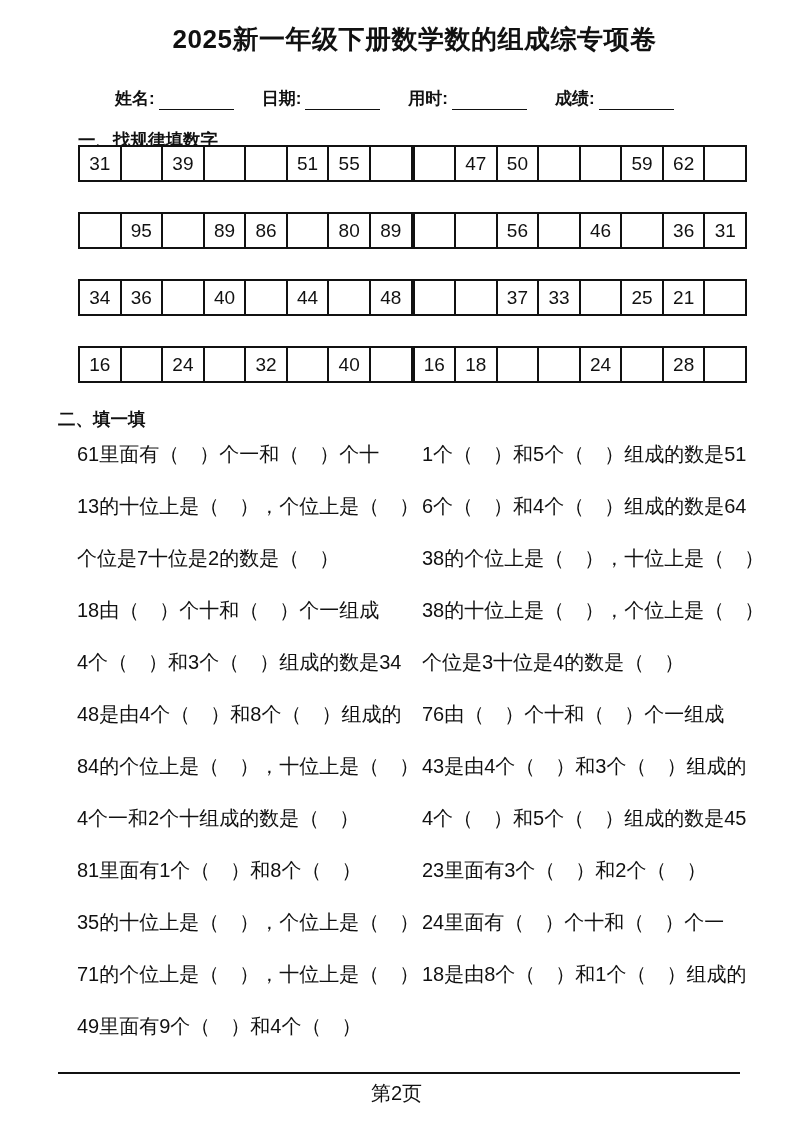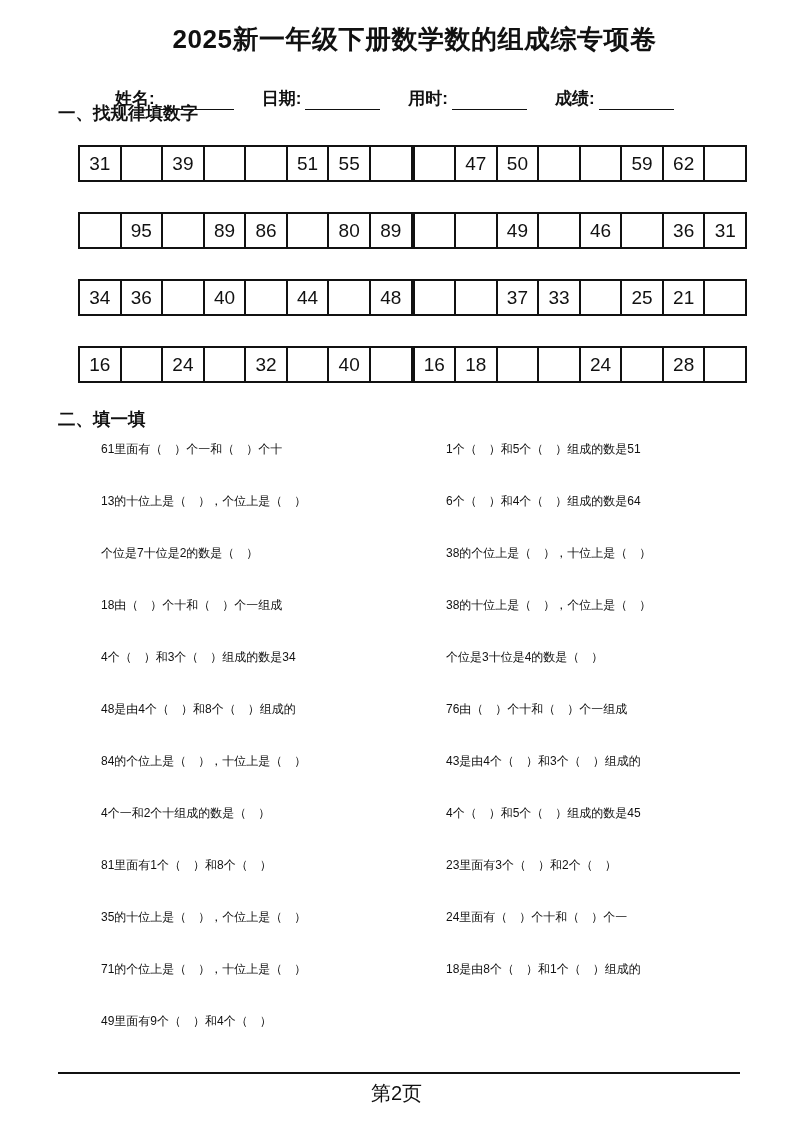--- a/index.html
+++ b/index.html
@@ -21,38 +21,38 @@
   }
   .info-field { display: flex; align-items: flex-end; }
   .blank {
     display: inline-block; width: 75px; height: 17px;
     border-bottom: 1.7px solid #111; margin-left: 4px;
   }
   .sec-heading {
     position: absolute; left: 58px; margin: 0;
     font-size: 17.5px; font-weight: 700;
   }
-  .sec1 { top: 101px; }
+  .sec1 { top: 128px; margin-left: 20px; }
   .sec2 { top: 407px; }
   #tables { position: absolute; top: 145px; left: 78px; width: 669px; }
   .trow { display: flex; justify-content: space-between; margin-bottom: 30px; }
   .ntable {
     display: flex; width: 344px; height: 37px;
     border: 2px solid #111; box-sizing: border-box; background: #fff;
   }
   .ncell {
     flex: 1 1 0; border-right: 2px solid #111;
     display: flex; align-items: center; justify-content: center;
     font-size: 19px; line-height: 1;
   }
   .ncell:last-child { border-right: none; }
   #questions {
-    position: absolute; top: 441px; left: 101px; width: 680px;
+    position: absolute; top: 441px; left: 77px; width: 680px;
     display: grid; grid-template-columns: 345px 1fr; grid-auto-rows: 52px;
-    font-size: 12px;
+    font-size: 20px;
   }
   .question { white-space: nowrap; }
   .footer-line {
     position: absolute; top: 1072px; left: 58px; width: 682px;
     border-top: 2px solid #111; height: 0;
   }
   .page-number {
     position: absolute; top: 1080px; left: 0; right: 0;
     text-align: center; font-size: 20px;
   }
@@ -114,21 +114,21 @@
           <span class="ncell"></span>
           <span class="ncell">89</span>
           <span class="ncell">86</span>
           <span class="ncell"></span>
           <span class="ncell">80</span>
           <span class="ncell">89</span>
         </div>
         <div class="ntable">
           <span class="ncell"></span>
           <span class="ncell"></span>
-          <span class="ncell">49</span>
+          <span class="ncell">56</span>
           <span class="ncell"></span>
           <span class="ncell">46</span>
           <span class="ncell"></span>
           <span class="ncell">36</span>
           <span class="ncell">31</span>
         </div>
       </div>
       <div class="trow">
         <div class="ntable">
           <span class="ncell">34</span>

